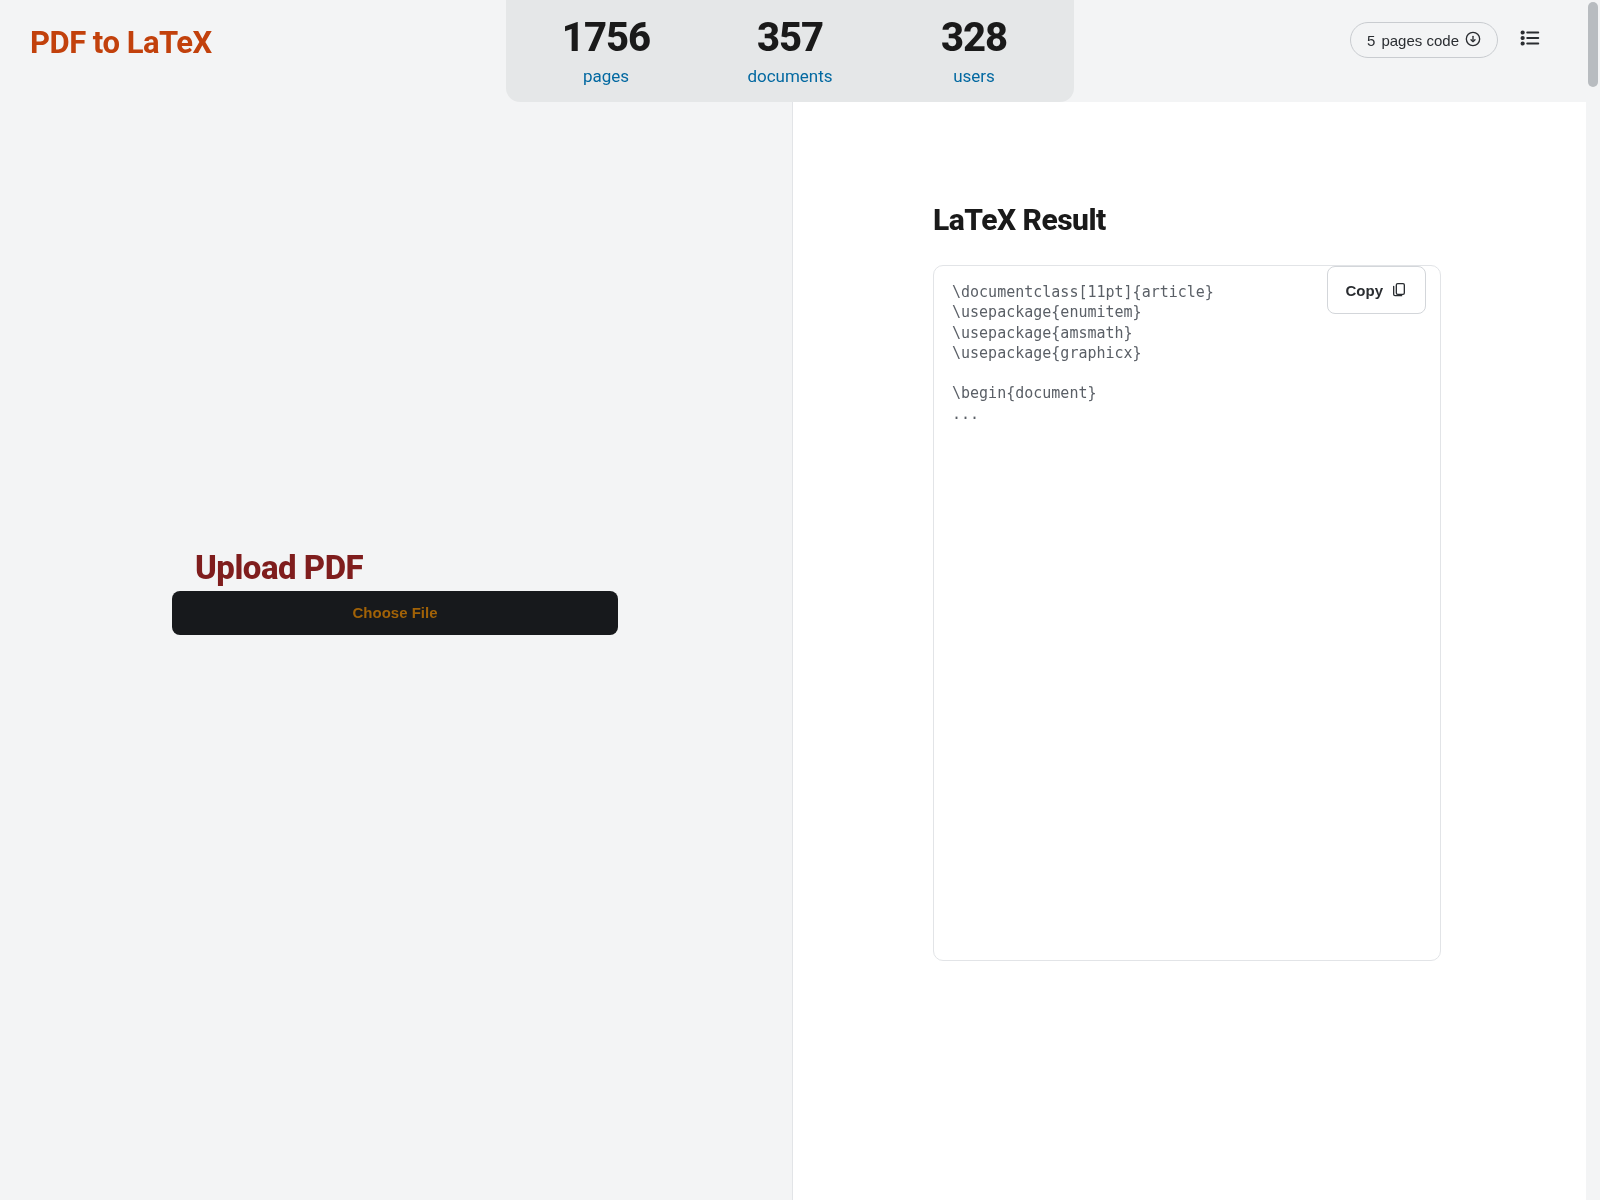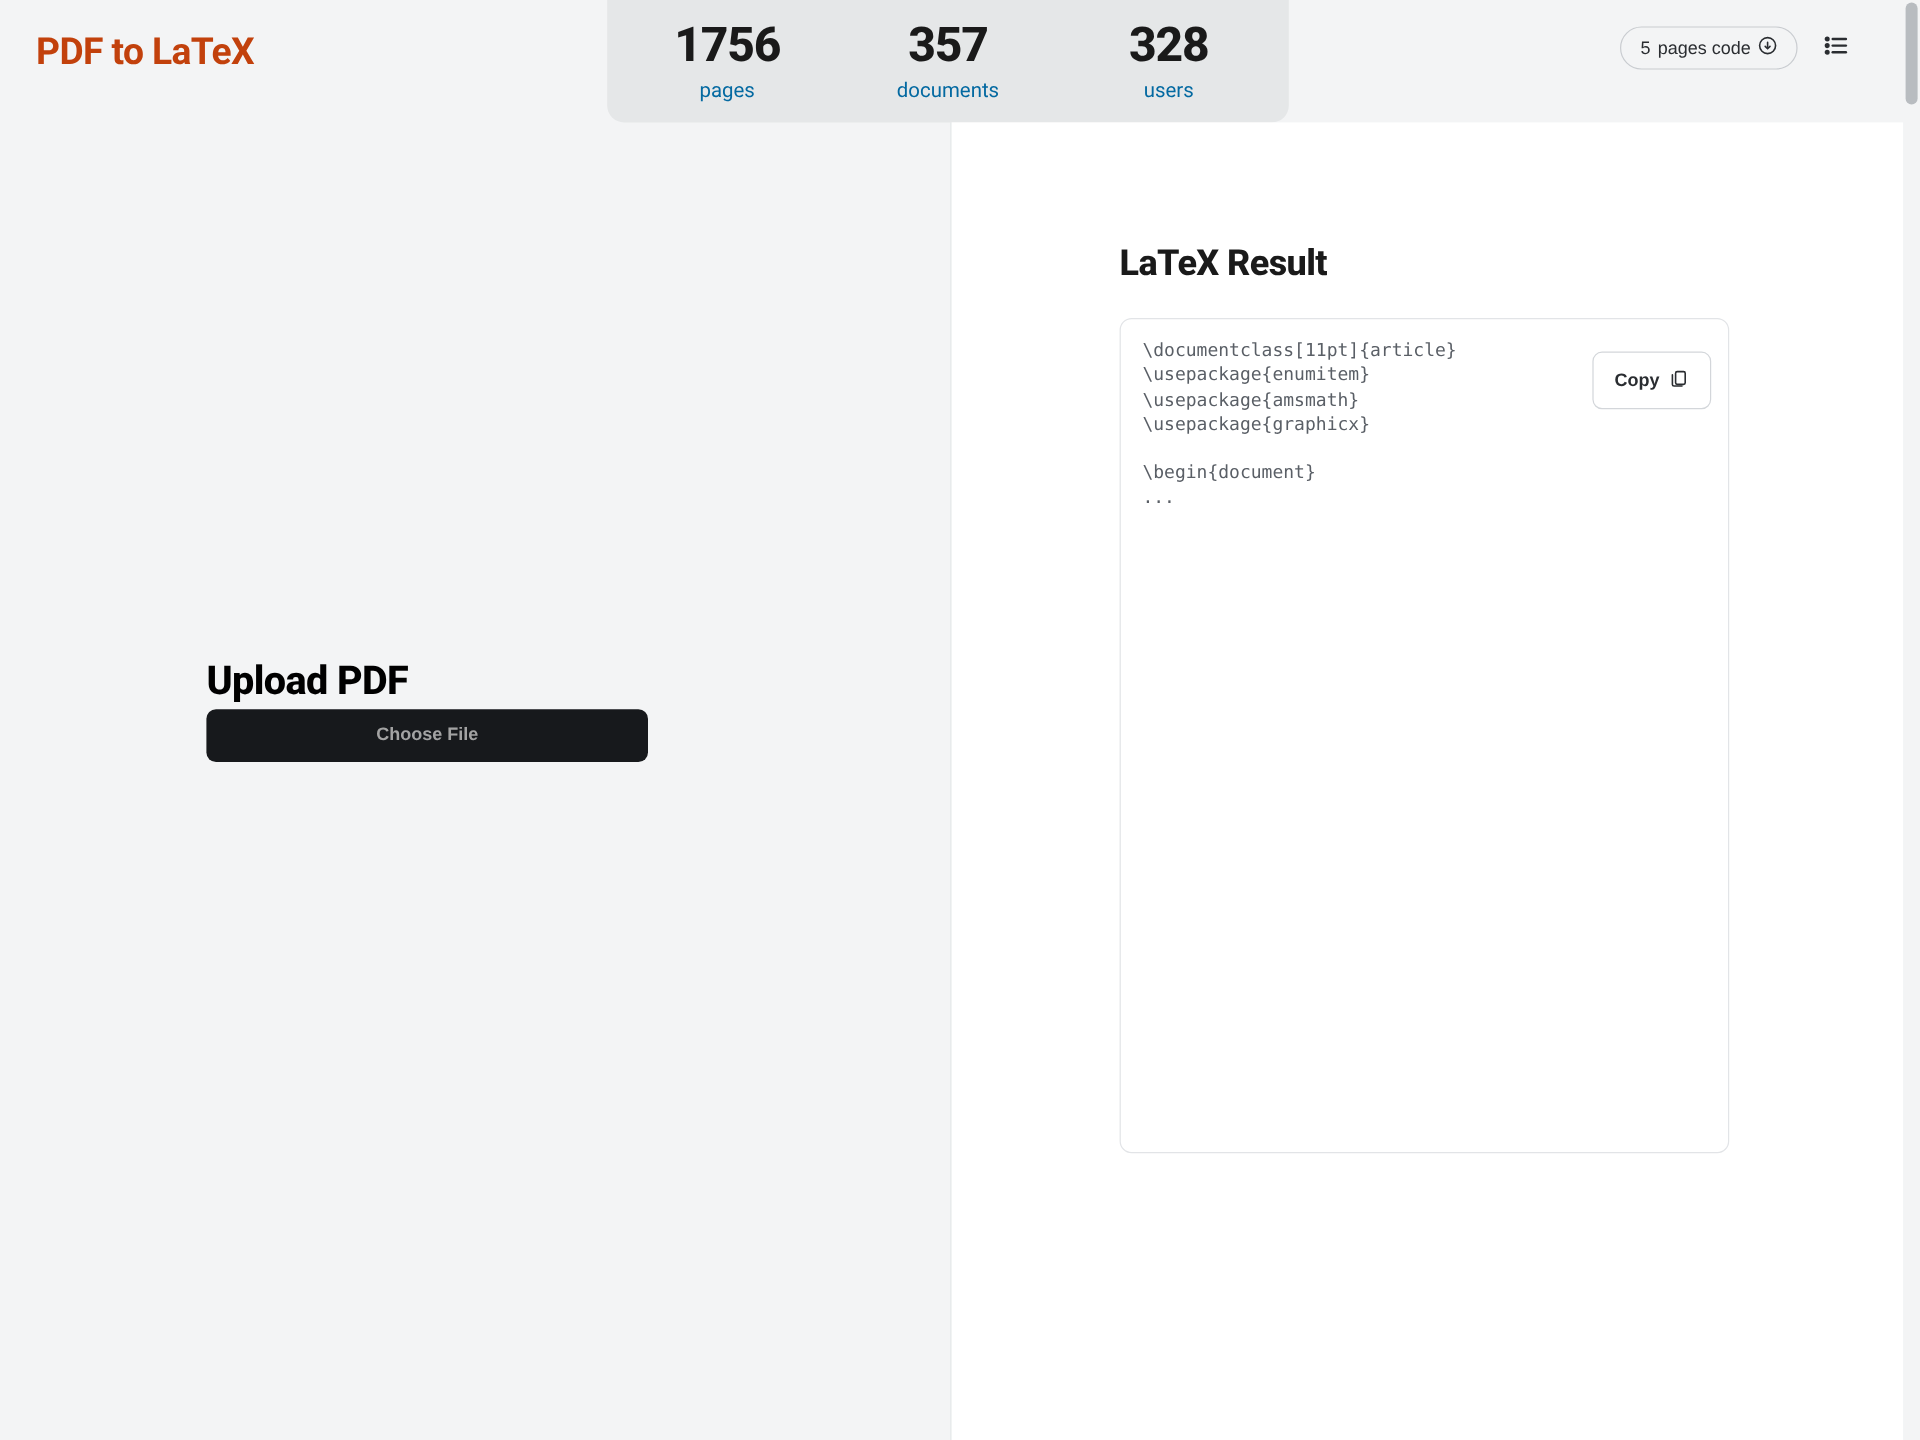--- a/index.html
+++ b/index.html
@@ -123,34 +123,35 @@
       display: flex;
       flex-direction: column;
       justify-content: center;
       padding-left: 172px;
       padding-right: 172px;
       padding-bottom: 120px;
     }
     .upload-heading {
       font-size: 33px;
       font-weight: 800;
-      color: #000000;
+      color: #7f1d1d;
       letter-spacing: -0.5px;
       margin-bottom: 4px;
+      margin-left: 23px;
     }
     .upload-sub {
       font-size: 17px;
       color: #6b7076;
       margin-bottom: 26px;
     }
     .choose-file-btn {
-      width: 368px;
+      width: 446px;
       height: 44px;
       background: #17191c;
-      color: #a3a3a3;
+      color: #a16207;
       border: none;
       border-radius: 8px;
       font-size: 15px;
       font-weight: 600;
       cursor: pointer;
     }
     .right-panel {
       width: 50%;
       background: #ffffff;
       padding: 100px 92px 40px 140px;
@@ -172,21 +173,21 @@
     }
     .code-content {
       font-family: ui-monospace, SFMono-Regular, Menlo, Monaco, Consolas, monospace;
       font-size: 15px;
       line-height: 1.35;
       color: #5a5f66;
       white-space: pre;
     }
     .copy-btn {
       position: absolute;
-      top: 27px;
+      top: 0;
       right: 14px;
       height: 48px;
       padding: 0 18px;
       border: 1px solid #d3d6da;
       border-radius: 8px;
       background: #ffffff;
       display: flex;
       align-items: center;
       gap: 8px;
       font-size: 15px;

